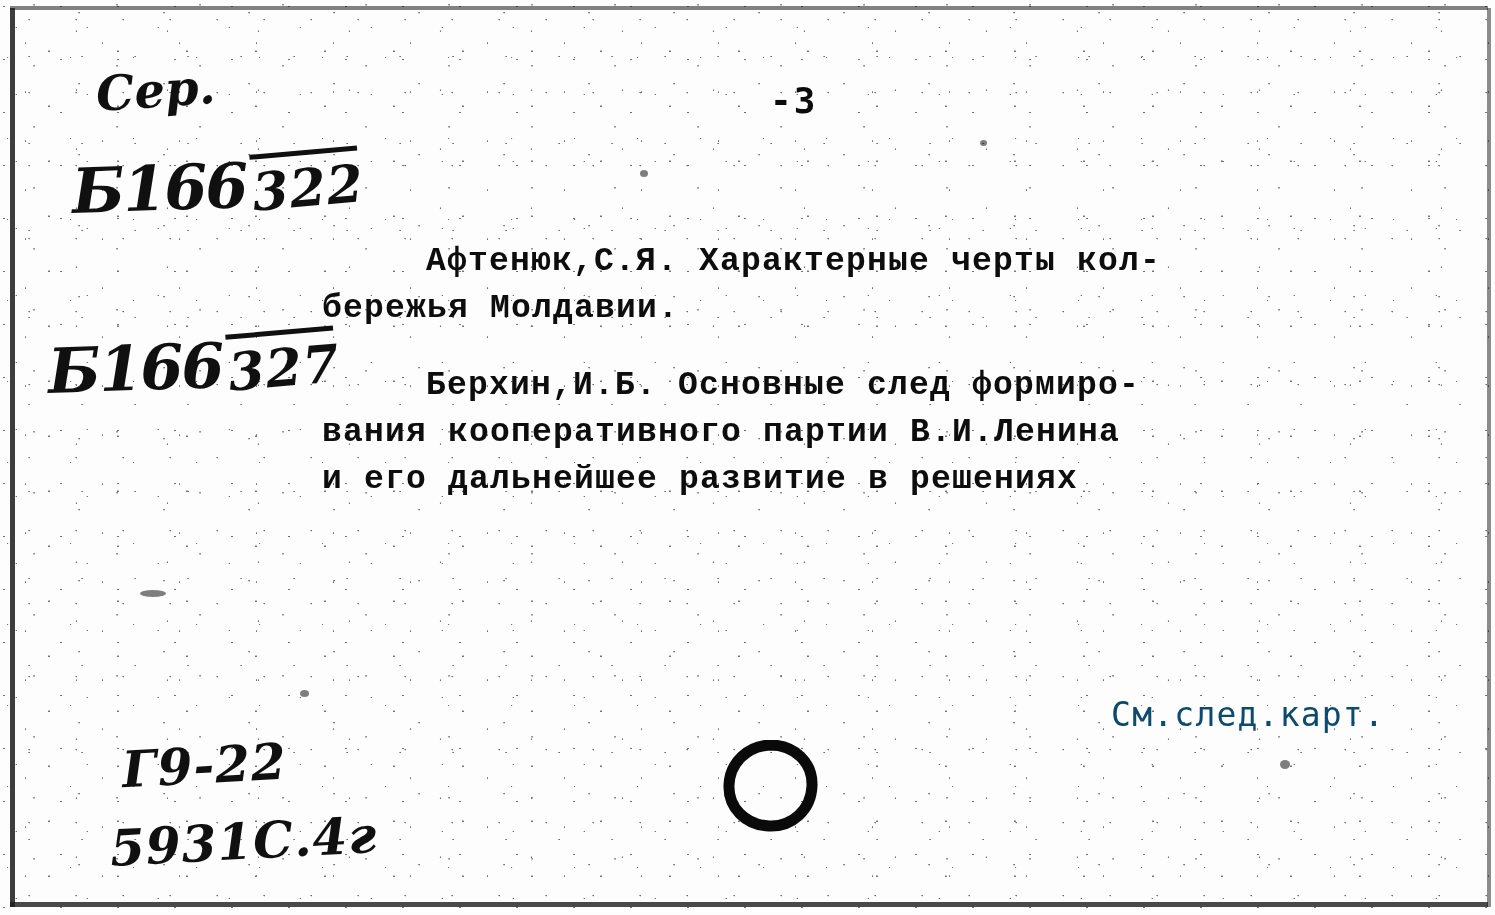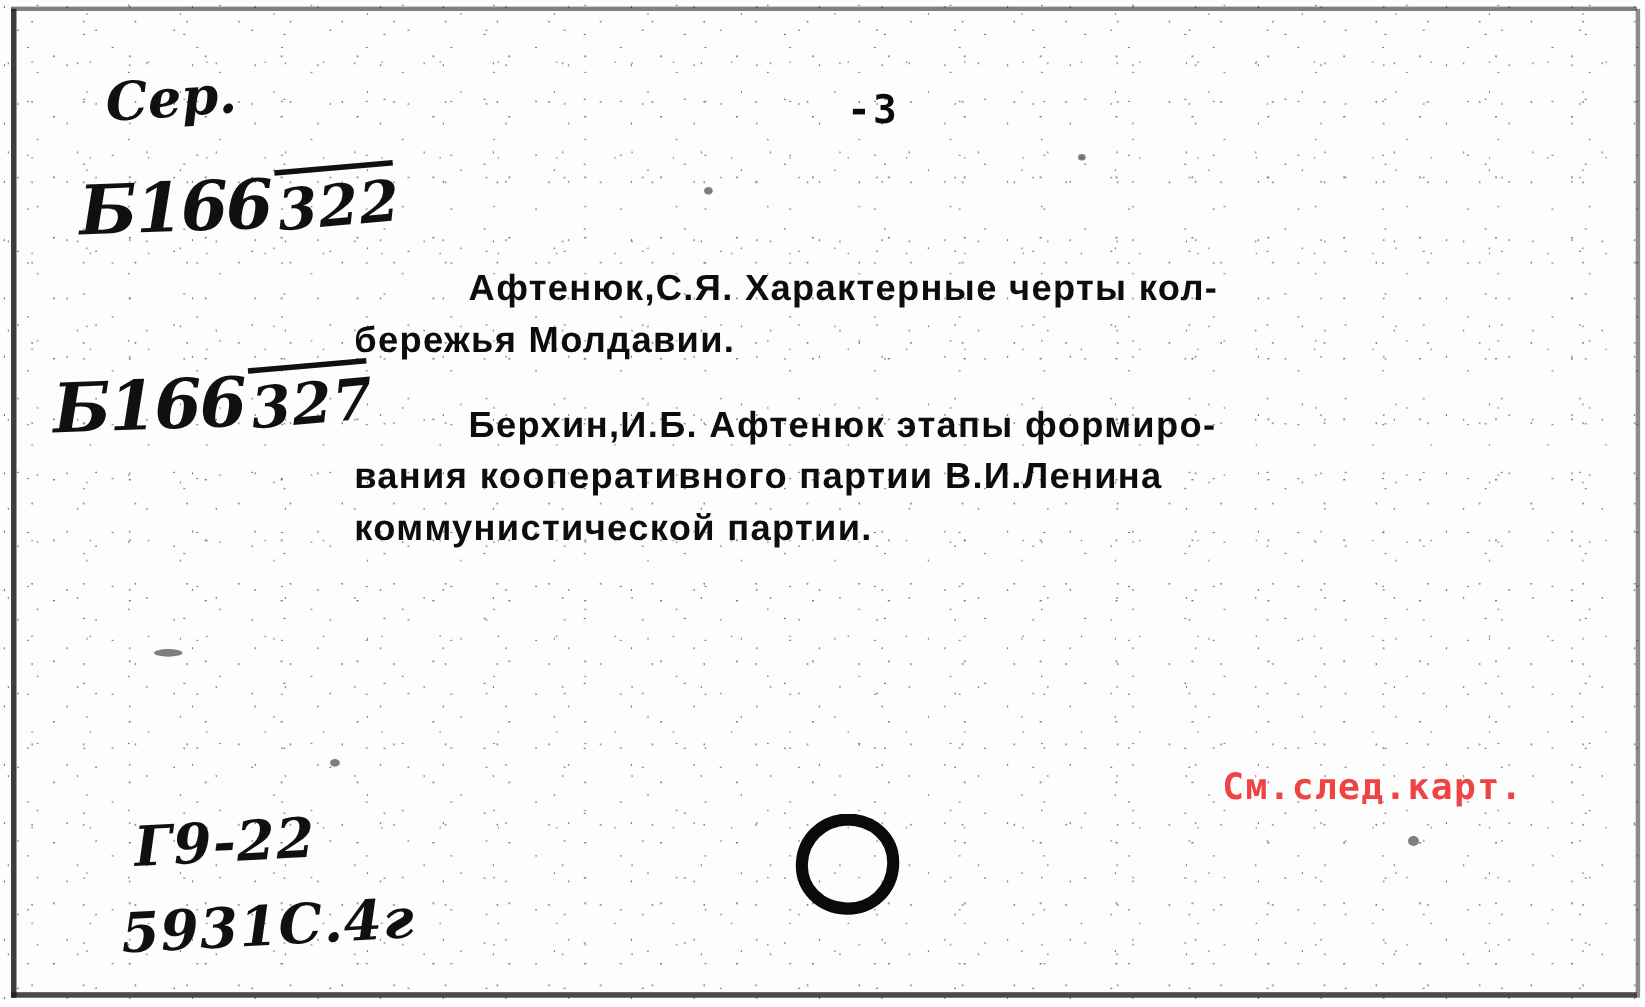--- a/index.html
+++ b/index.html
@@ -75,43 +75,43 @@
     font-size: 36px;
     font-weight: 700;
     letter-spacing: 2px;
     color: #0b0b0b;
   }
   .typed {
     position: absolute;
     left: 322px;
     top: 238px;
     width: 1150px;
-    font-family: Liberation Sans, sans-serif;
+    font-family: Liberation Mono, monospace;
     font-size: 33px;
     line-height: 47px;
     letter-spacing: 1.2px;
     color: #0d0d0d;
     font-weight: 700;
   }
   .entry {
     margin-bottom: 30px;
   }
   .entry .indent {
     display: inline-block;
     width: 104px;
   }
   .see-next {
     position: absolute;
     right: 110px;
     top: 695px;
     font-family: "DejaVu Sans Mono", monospace;
     font-size: 33px;
     letter-spacing: 1.2px;
-    font-weight: 700;
-    color: #ef4444;
+    font-weight: 400;
+    color: #0c4a6e;
   }
 
   
   .hand {
     position: absolute;
     font-family: "DejaVu Serif", serif;
     font-style: italic;
     font-weight: 700;
     color: #101010;
   }
@@ -219,23 +219,23 @@
       <span class="den">327</span>
     </span>
   </div>
 
   <div class="typed">
     <div class="entry">
       <div><span class="indent"></span><span>Афтенюк,С.Я. Характерные черты кол-</span></div>
       <div>бережья Молдавии.</div>
     </div>
     <div class="entry">
-      <div><span class="indent"></span><span>Берхин,И.Б. Афтенюк этапы формиро-</span></div>
+      <div><span class="indent"></span><span>Берхин,И.Б. Основные след формиро-</span></div>
       <div>вания кооперативного партии В.И.Ленина</div>
-      <div>коммунистической партии.</div>
+      <div>и его дальнейшее развитие в решениях</div>
     </div>
   </div>
 
   <div class="see-next">См.след.карт.</div>
 
   <div class="ink-circle">
     <svg width="96" height="92" viewBox="0 0 96 92" aria-hidden="true">
       <path d="M48 5 C 72 5, 91 22, 90 46 C 89 70, 70 87, 47 86 C 24 85, 6 68, 7 45 C 8 22, 26 6, 48 5 Z" fill="none" stroke="#0a0a0a" stroke-width="11" stroke-linecap="round"></path>
     </svg>
   </div>

